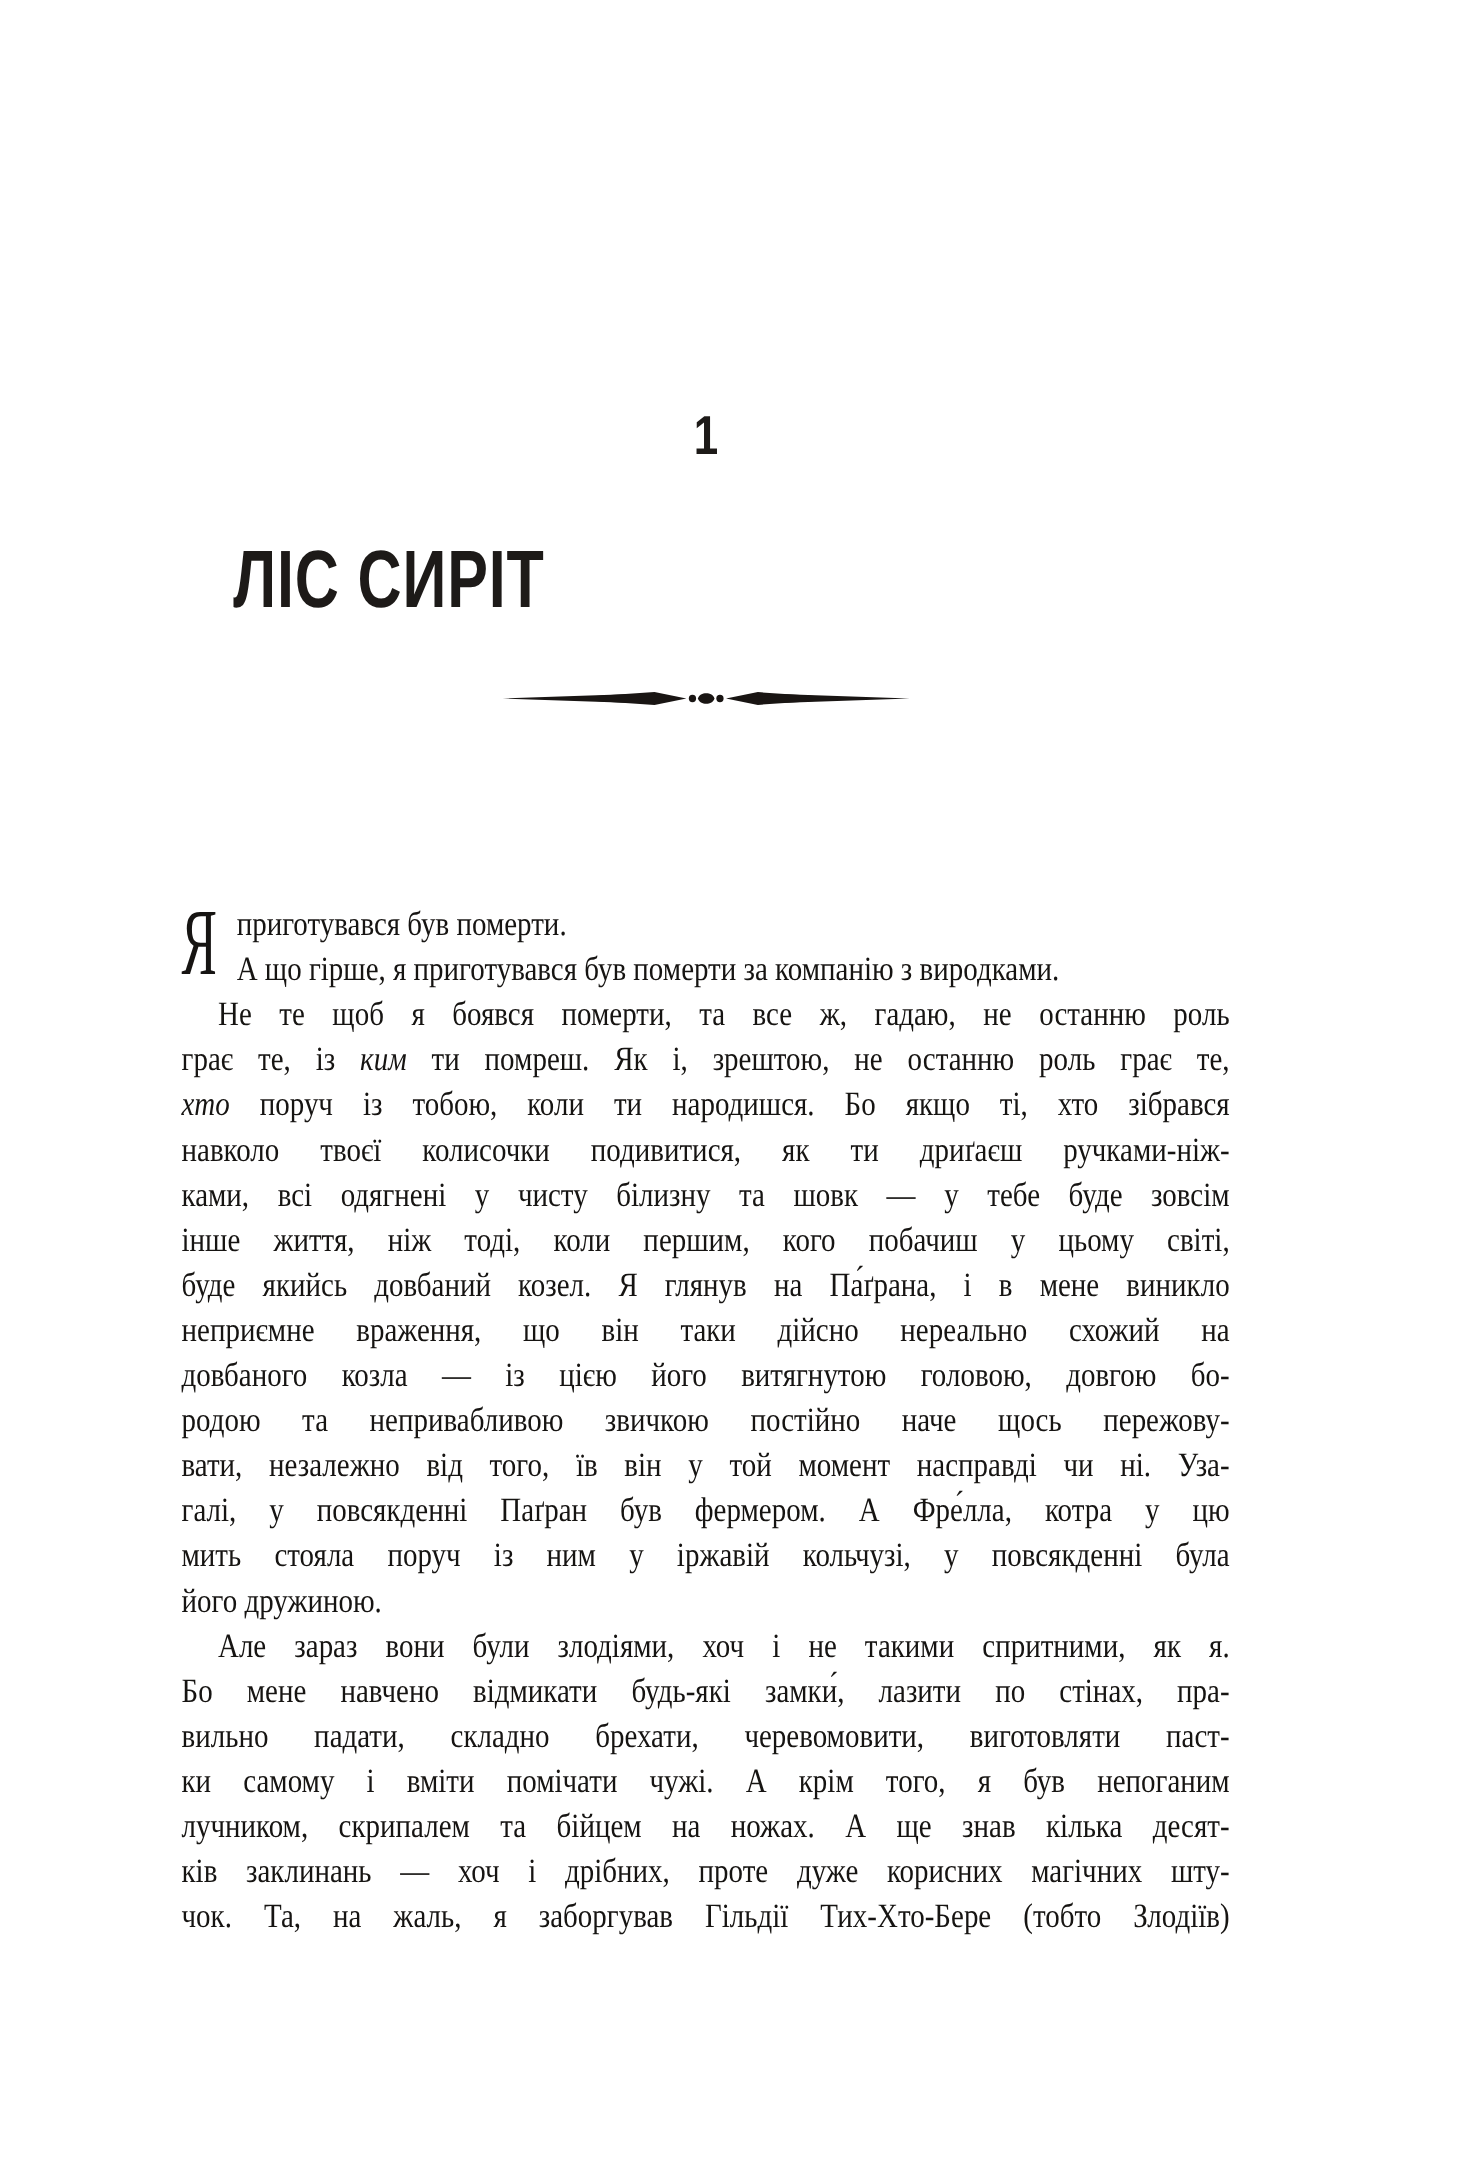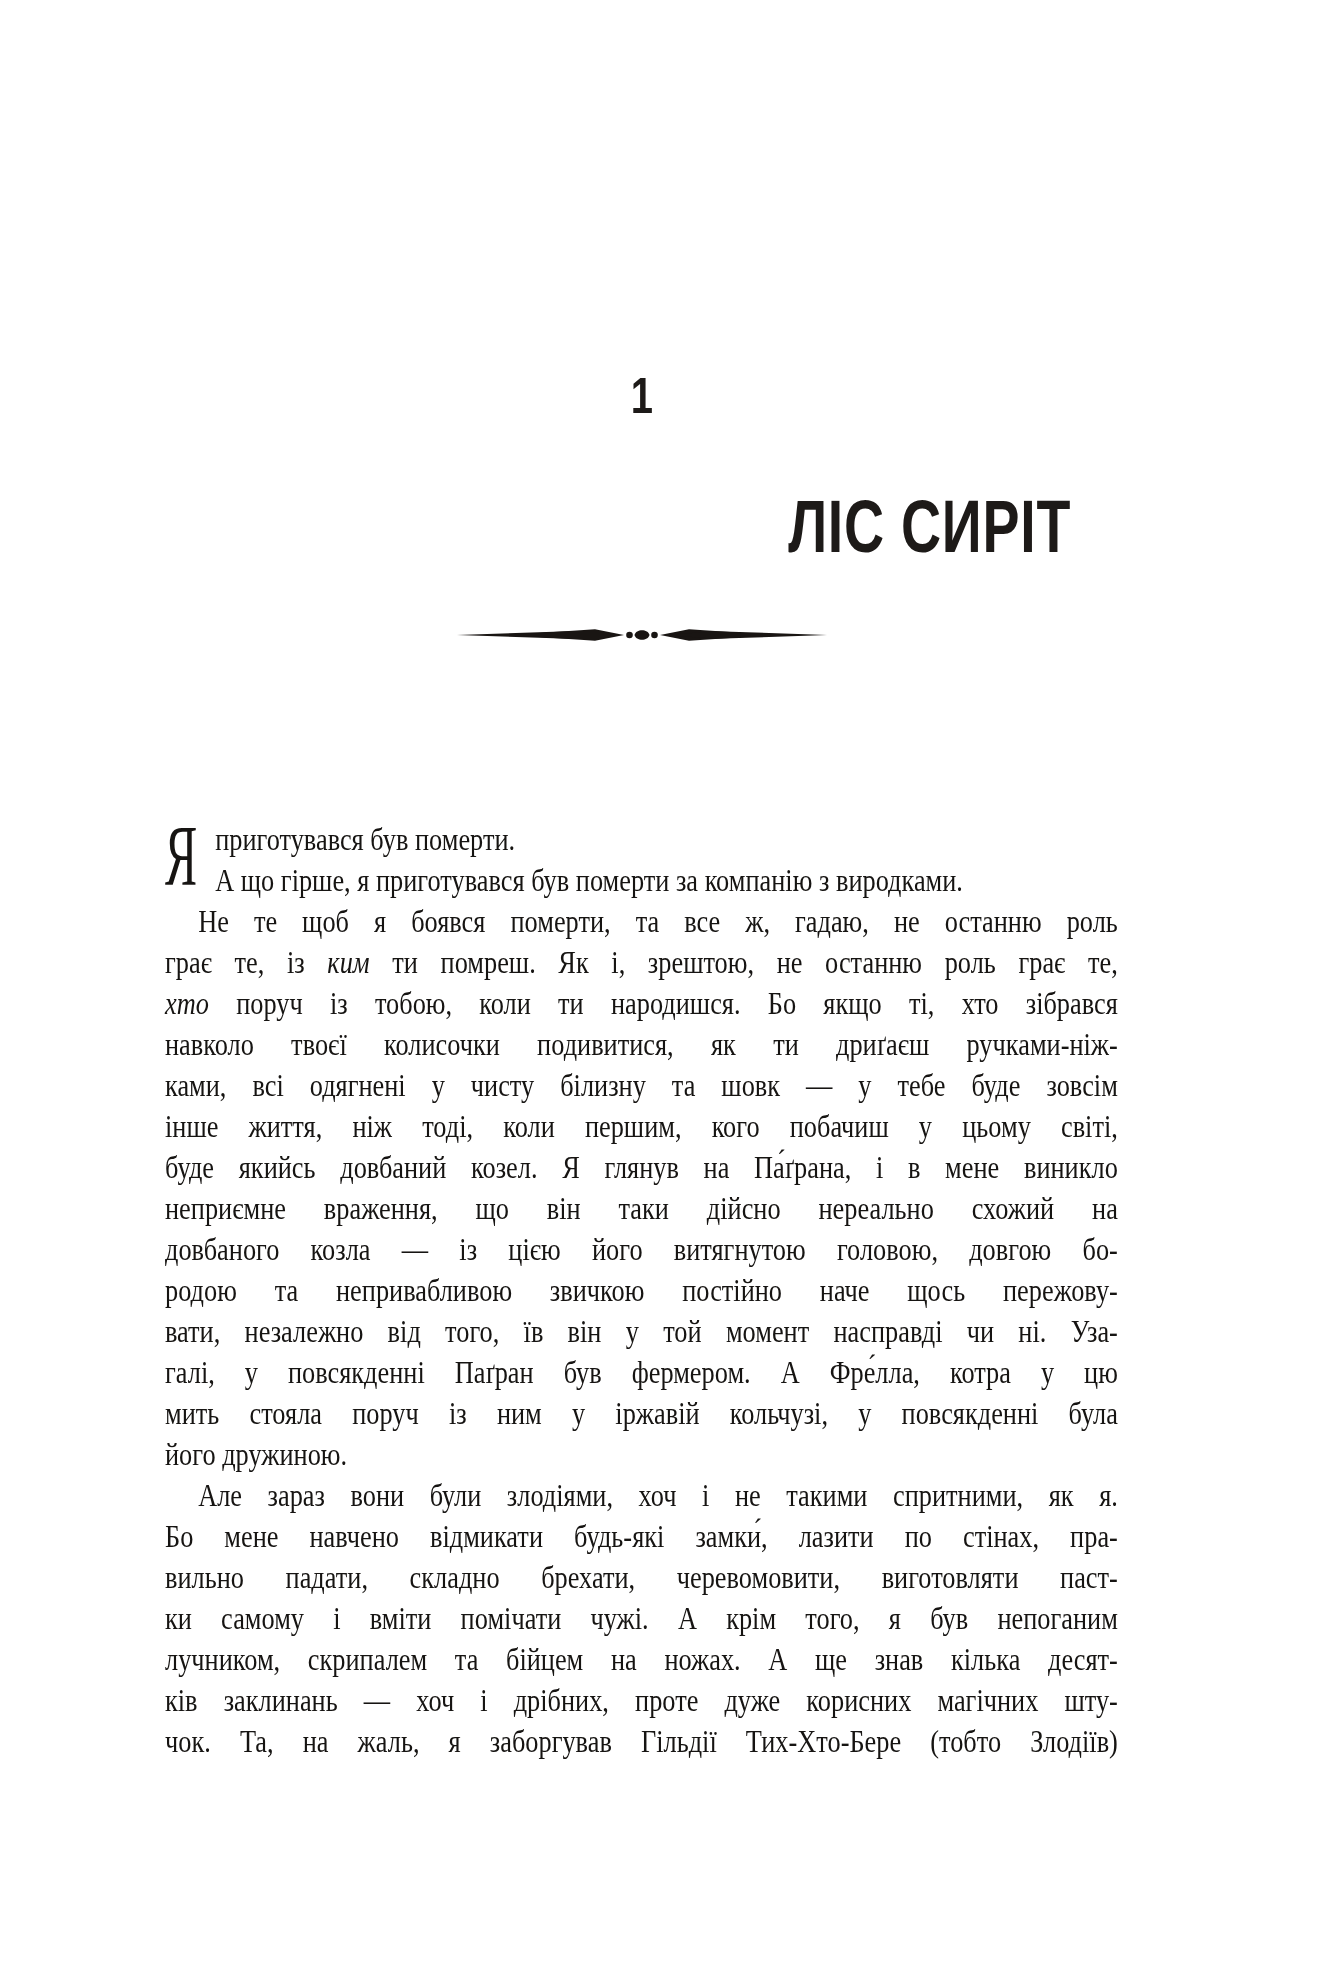--- a/index.html
+++ b/index.html
@@ -8,21 +8,21 @@
     font-family:"Liberation Serif",serif;color:#161412;overflow:hidden;
   }
   .page{position:absolute;inset:0;}
   .chapter-number{
     position:absolute;top:371px;left:165px;width:953px;text-align:center;
     font-family:"Liberation Sans",sans-serif;font-weight:700;font-size:50px;line-height:1;
     color:#1d1a18;
   }
   .chapter-number .squeeze{display:inline-block;transform:scaleX(0.8);transform-origin:50% 50%;}
   .chapter-title{
-    position:absolute;top:490px;left:165px;width:953px;text-align:right;
+    position:absolute;top:490px;left:165px;width:953px;text-align:left;
     font-family:"Liberation Sans",sans-serif;font-weight:700;font-size:74px;line-height:1;
     color:#1d1a18;letter-spacing:1px;white-space:nowrap;
   }
   .chapter-title .squeeze{display:inline-block;transform:scaleX(0.75);transform-origin:50% 50%;}
   .divider{
     position:absolute;top:626px;left:165px;width:953px;
     display:flex;justify-content:center;align-items:flex-start;
   }
   .divider svg{display:block;}
   .body-outer{position:absolute;top:819px;left:165px;width:953px;}

